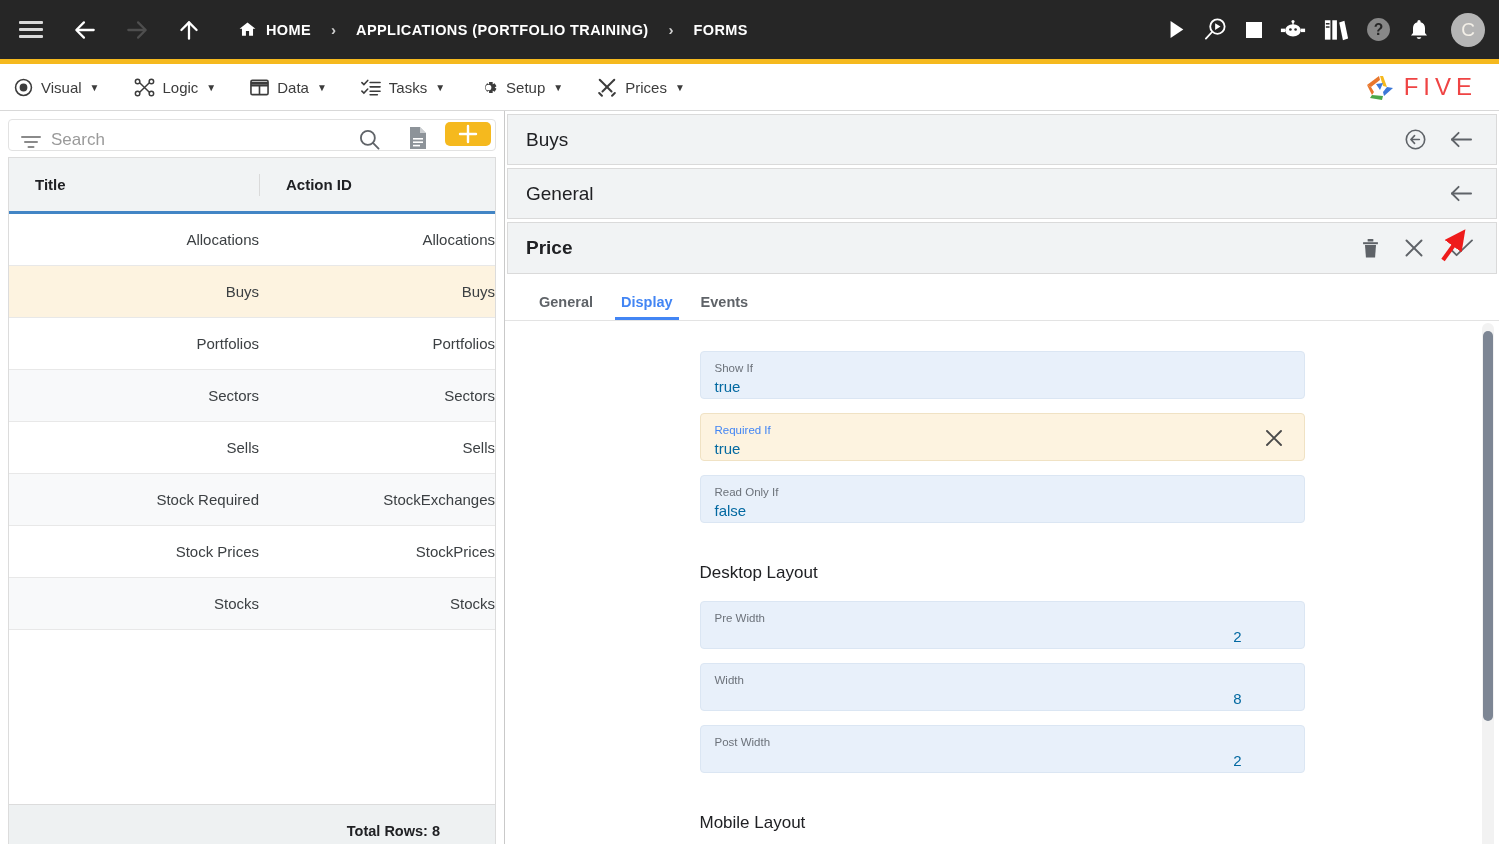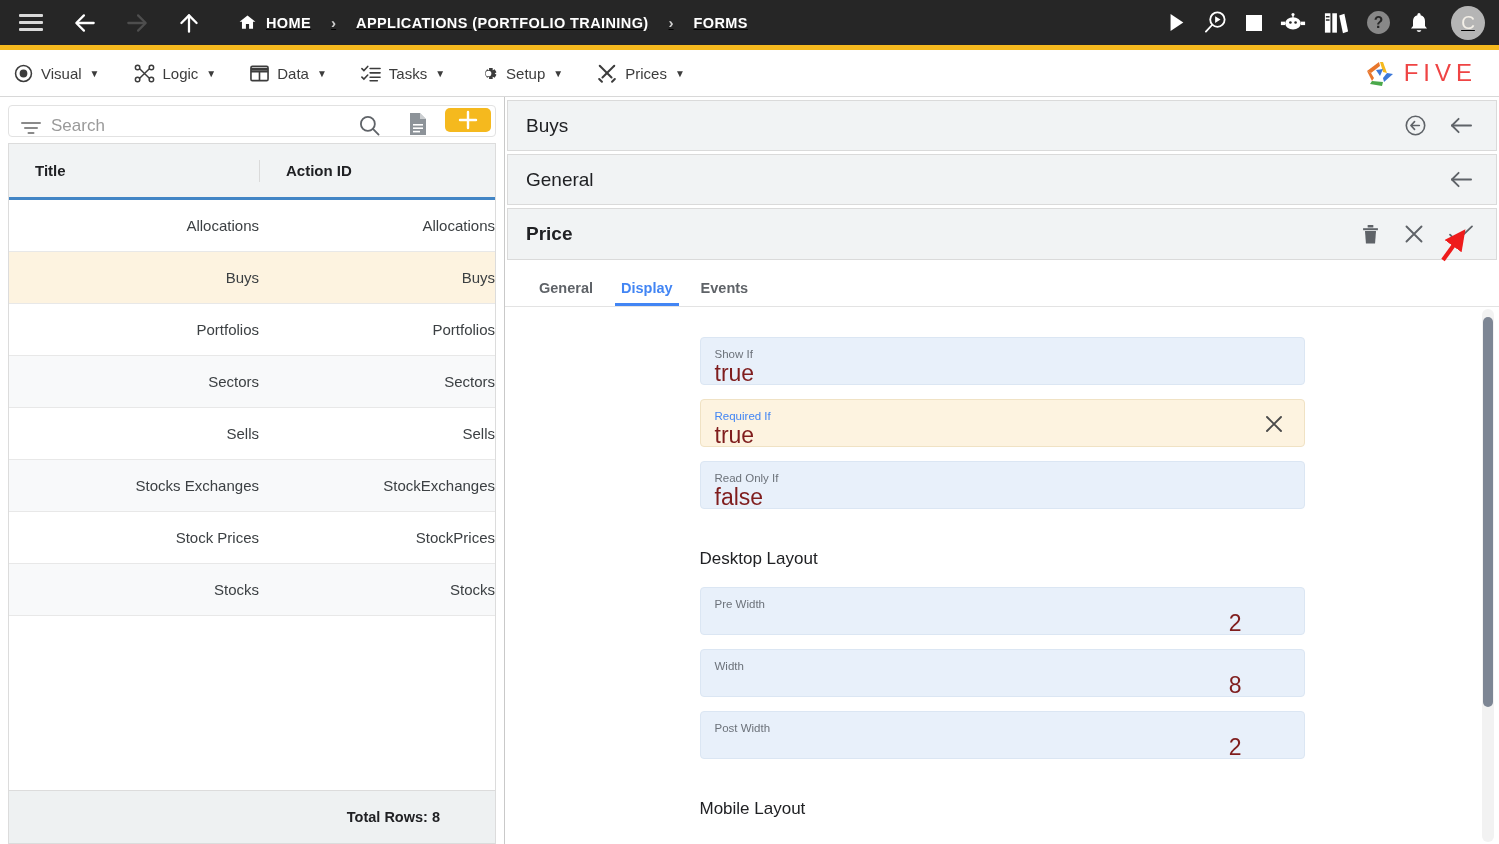--- a/index.html
+++ b/index.html
@@ -5,26 +5,25 @@
   * { box-sizing: border-box; margin: 0; padding: 0; }
   html, body {
     width: 1499px; height: 844px;
     overflow: hidden;
     font-family: "Liberation Sans", sans-serif;
     background: #ffffff;
   }
 
   
   #topbar {
-    height: 45px; width: 100%;
+    height: 59px; width: 100%;
     background: #262626;
     display: flex; align-items: center;
     padding: 0 14px 0 18px;
     position: relative;
-    text-decoration: underline;
   }
   #accentbar { height: 5px; width: 100%; background: #f5b91e; }
 
   .nav-icon {
     display: flex; align-items: center; justify-content: center;
     color: #ffffff; flex: 0 0 auto;
   }
   #hamburger { width: 26px; height: 26px; margin-right: 26px; }
   #hamburger span {
     display: block; height: 2.5px; background: #d9d9d9;
@@ -173,21 +172,21 @@
   #form-inner { padding: 30px 0 0 0; }
   .field {
     width: 605px; margin: 0 auto 14px auto;
     background: #e8f0fa; border: 1px solid #dbe6f3;
     border-radius: 4px; padding: 9px 14px 8px 14px;
     height: 48px; position: relative;
   }
   .field.focused { background: #fdf3e0; border-color: #f0e2c4; }
   .f-label { font-size: 11.5px; color: #6c727a; line-height: 14px; }
   .field.focused .f-label { color: #4285f4; }
-  .f-value { font-size: 23px; color: #7f1d1d; line-height: 24px; }
+  .f-value { font-size: 15px; color: #0369a1; line-height: 24px; }
   .f-value.num { text-align: right; padding-right: 48px; }
   .f-clear { position: absolute; right: 18px; top: 12px; }
 
   .section-title {
     width: 605px; margin: 0 auto; font-size: 17px; color: #202124;
     padding: 26px 0 18px 0;
   }
 
   #vscroll {
     position: absolute; top: 2px; right: 5px; width: 12px; bottom: 2px;
@@ -441,21 +440,21 @@
           </div>
           <div class="trow alt">
             <div class="td col1">Sectors</div>
             <div class="td col2">Sectors</div>
           </div>
           <div class="trow">
             <div class="td col1">Sells</div>
             <div class="td col2">Sells</div>
           </div>
           <div class="trow alt">
-            <div class="td col1">Stocks Exchanges</div>
+            <div class="td col1">Stock Required</div>
             <div class="td col2">StockExchanges</div>
           </div>
           <div class="trow">
             <div class="td col1">Stock Prices</div>
             <div class="td col2">StockPrices</div>
           </div>
           <div class="trow alt">
             <div class="td col1">Stocks</div>
             <div class="td col2">Stocks</div>
           </div>

